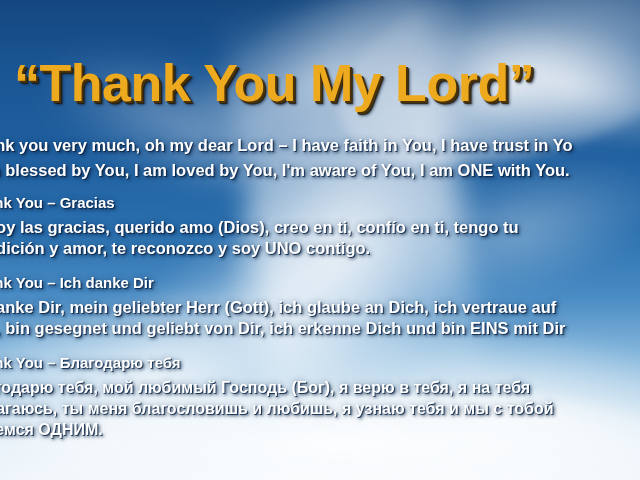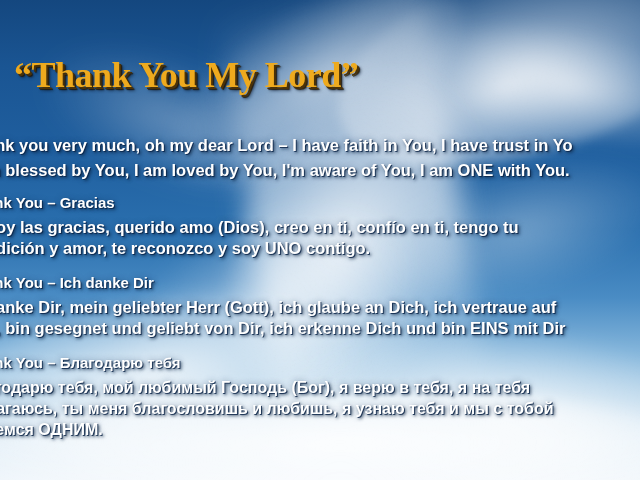--- a/index.html
+++ b/index.html
@@ -106,31 +106,30 @@
     transform:rotate(-9deg);
     filter:blur(14px);
     pointer-events:none;
   }
 
   
   #title {
     position:absolute;
     left:14px; top:57px;
     width:620px;
-    font-size:36px;
+    font-size:52px;
     font-weight:bold;
     line-height:1.02;
     letter-spacing:-0.5px;
     color:#eeaa1e;
     white-space:nowrap;
     text-shadow:
        2px 2px 0 #4a3208,
        3px 3px 1px rgba(30,20,5,.85),
        4px 4px 3px rgba(10,25,50,.55);
-    font-family: Liberation Serif, serif;
   }
 
   
   .block {
     position:absolute;
     left:-14px;
     width:668px;
     white-space:nowrap;
     color:#ffffff;
     font-weight:bold;

